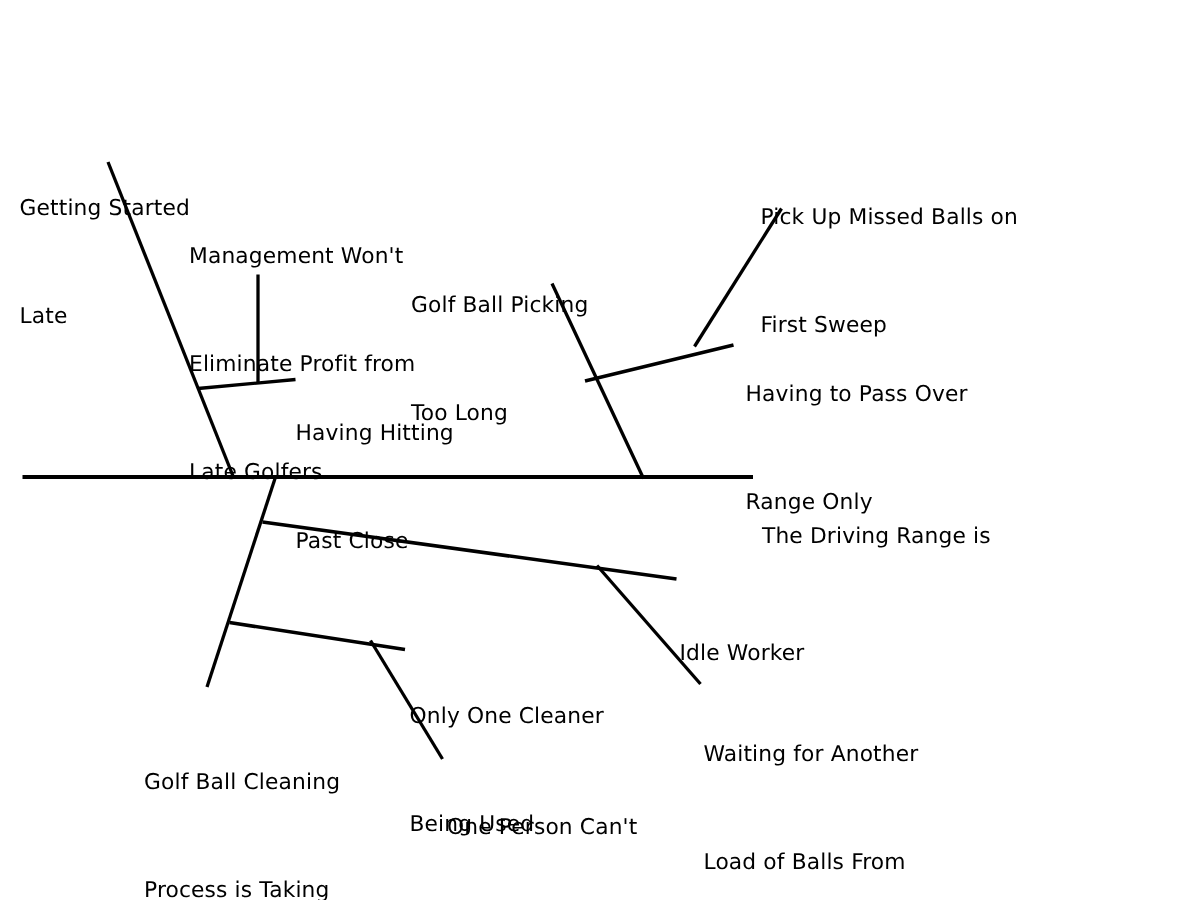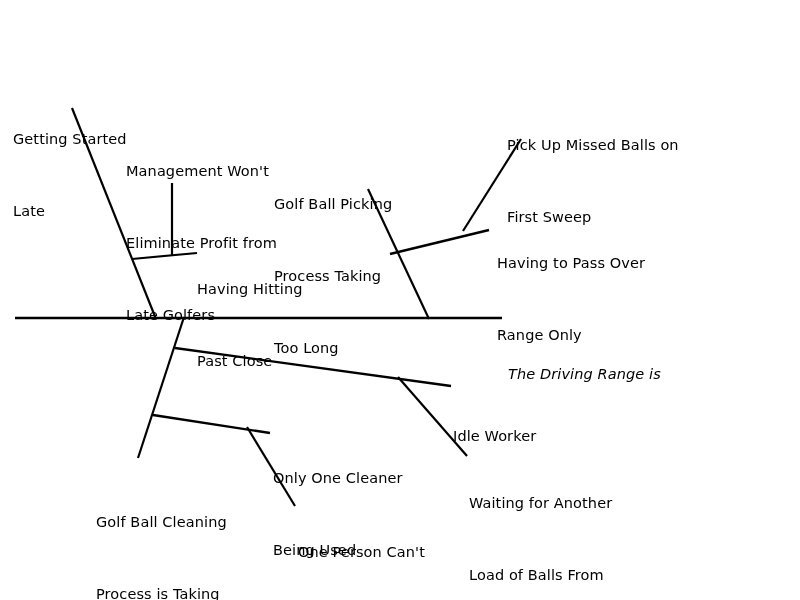--- a/index.html
+++ b/index.html
@@ -70,40 +70,39 @@
   </div>
 
   <div class="label" style="left:126px; top:111px;">
     <div>Management Won't</div>
     <div>Eliminate Profit from</div>
     <div>Late Golfers</div>
   </div>
 
   <div class="label" style="left:274px; top:144px;">
     <div>Golf Ball Picking</div>
-    <div>Process Taking</div>
     <div>Too Long</div>
   </div>
 
   <div class="label" style="left:507px; top:85px;">
     <div>Pick Up Missed Balls on</div>
     <div>First Sweep</div>
   </div>
 
   <div class="label" style="left:497px; top:203px;">
     <div>Having to Pass Over</div>
     <div>Range Only</div>
   </div>
 
   <div class="label" style="left:197px; top:229px;">
     <div>Having Hitting</div>
     <div>Past Close</div>
   </div>
 
-  <div class="label" style="left:508px; top:314px;font-style:italic;">
+  <div class="label" style="left:508px; top:298px;">
     <div>The Driving Range is</div>
   </div>
 
   <div class="label" style="left:453px; top:376px;text-align:right;">
     <div>Idle Worker</div>
   </div>
 
   <div class="label" style="left:273px; top:418px;">
     <div>Only One Cleaner</div>
     <div>Being Used</div>

